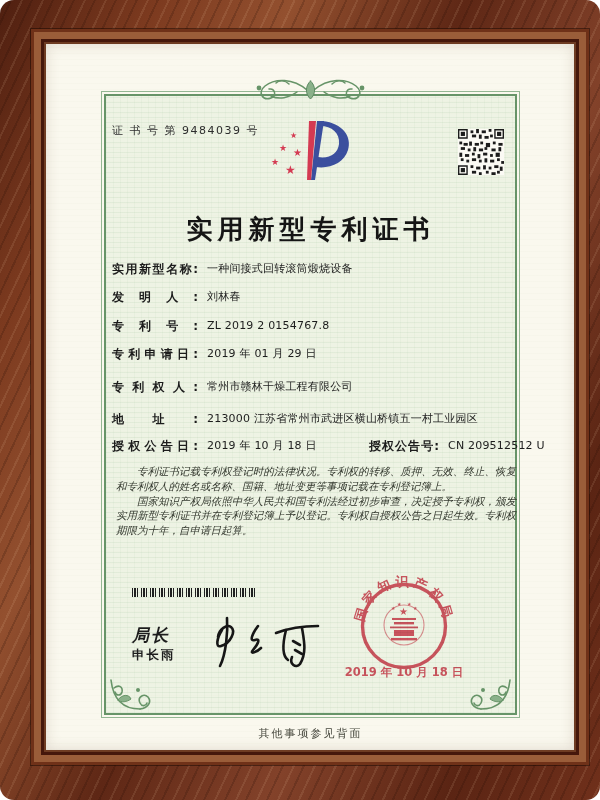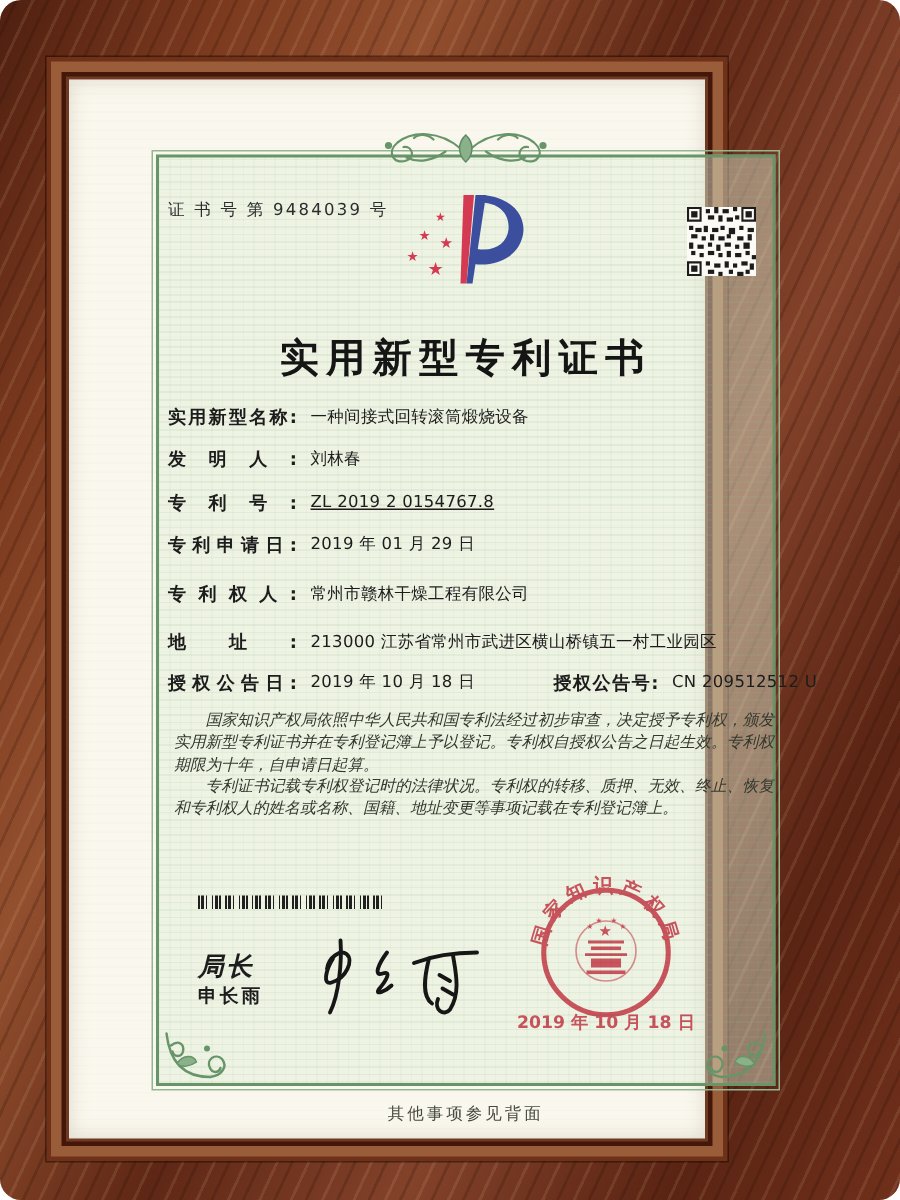--- a/index.html
+++ b/index.html
@@ -5,21 +5,21 @@
   html,body{margin:0;padding:0;background:#ffffff;}
   *{box-sizing:border-box;}
   .scene{
     position:relative;width:600px;height:800px;overflow:hidden;border-radius:14px;
     background:
       repeating-linear-gradient(115deg, rgba(255,220,180,0.10) 0 2px, rgba(0,0,0,0) 2px 9px, rgba(30,8,0,0.18) 9px 11px, rgba(0,0,0,0) 11px 19px),
       linear-gradient(115deg,#4f1f10 0%,#7c3a1f 16%,#93502f 30%,#5e2715 48%,#83422a 66%,#5a2413 84%,#70301b 100%);
     font-family:"DejaVu Sans",sans-serif;
   }
   .paper{
-    position:absolute;left:46px;top:53px;width:424px;height:706px;
+    position:absolute;left:46px;top:44px;width:528px;height:706px;
     background:
       repeating-linear-gradient(0deg, rgba(190,200,170,0.05) 0 1px, rgba(0,0,0,0) 1px 6px),
       #faf8ee;
     box-shadow:
       inset 0 0 14px rgba(90,50,30,0.16),
       0 0 0 2px #6e3b22,
       0 0 0 5px #45170b,
       0 0 0 12px #9a5d39,
       0 0 0 15px #6f3118,
       0 0 0 16px rgba(20,5,0,0.5);
@@ -35,21 +35,21 @@
   }
   .layer{position:absolute;z-index:2;}
   .cert-no{left:66px;top:79px;font-size:11px;letter-spacing:1.5px;color:#2d2d2d;}
   .logo{left:220px;top:74px;}
   .qr{left:412px;top:85px;}
   .title{left:58px;top:152px;width:413px;text-align:center;font-family:"DejaVu Serif",serif;
     font-size:26px;font-weight:700;letter-spacing:5px;color:#151515;white-space:nowrap;margin-top:16px;}
   .row{left:66px;width:405px;font-size:12px;color:#1c1c1c;white-space:nowrap;}
   .row .lbl{display:inline-block;width:86px;text-align:justify;text-align-last:justify;font-weight:600;vertical-align:top;}
   .row .val{margin-left:9px;font-weight:500;font-size:11px;letter-spacing:0.2px;}
-  .r1{top:217px;} .r2{top:245px;} .r3{top:274px;text-decoration:underline;} .r4{top:302px;} .r5{top:335px;} .r6{top:367px;} .r7{top:394px;}
+  .r1{top:217px;} .r2{top:245px;} .r3{top:274px;} .r4{top:302px;} .r5{top:335px;} .r6{top:367px;} .r7{top:394px;}
   .pair2{position:absolute;left:213px;top:0;white-space:nowrap;margin-left:44px;}
   .pair2 .lbl{width:70px;}
   .body-text{left:70px;top:420px;width:400px;font-family:"DejaVu Serif",serif;font-style:italic;
     font-size:10.5px;line-height:14.8px;color:#33382e;text-align:justify;}
   .body-text p{margin:0;text-indent:2em;}
   .barcode{left:86px;top:544px;width:124px;height:9px;
     background:repeating-linear-gradient(90deg,#202020 0 1px,rgba(0,0,0,0) 1px 2px,#202020 2px 4px,rgba(0,0,0,0) 4px 5px,#202020 5px 6px,rgba(0,0,0,0) 6px 9px);}
   .signer-title{left:86px;top:580px;font-size:17px;font-weight:700;letter-spacing:2px;color:#1d1d1d;font-style:italic;}
   .signer-name{left:86px;top:603px;font-size:12.5px;font-weight:700;letter-spacing:2px;color:#1d1d1d;}
   .signature{left:158px;top:562px;}
@@ -197,22 +197,22 @@
       <span class="lbl">地址:</span><span class="val">213000 江苏省常州市武进区横山桥镇五一村工业园区</span>
     </div>
     <div class="layer row r7" style="position:absolute;">
       <span class="lbl">授权公告日:</span><span class="val">2019 年 10 月 18 日</span>
       <span class="pair2">
         <span class="lbl">授权公告号:</span><span class="val">CN 209512512 U</span>
       </span>
     </div>
 
     <div class="layer body-text">
+      <p>专利证书记载专利权登记时的法律状况。专利权的转移、质押、无效、终止、恢复和专利权人的姓名或名称、国籍、地址变更等事项记载在专利登记簿上。</p>
       <p>国家知识产权局依照中华人民共和国专利法经过初步审查，决定授予专利权，颁发实用新型专利证书并在专利登记簿上予以登记。专利权自授权公告之日起生效。专利权期限为十年，自申请日起算。</p>
-      <p>专利证书记载专利权登记时的法律状况。专利权的转移、质押、无效、终止、恢复和专利权人的姓名或名称、国籍、地址变更等事项记载在专利登记簿上。</p>
     </div>
 
     <div class="layer barcode"></div>
 
     <div class="layer signer-title">局长</div>
     <div class="layer signer-name">申长雨</div>
 
     <svg class="layer signature" width="136" height="70" viewBox="0 0 136 70">
       <g stroke="#161616" fill="none" stroke-width="2.6" stroke-linecap="round" stroke-linejoin="round">
         <path d="M18,24 C13,32 11,42 17,40 C27,37 32,25 27,21 C23,18 15,23 14,31"></path>

